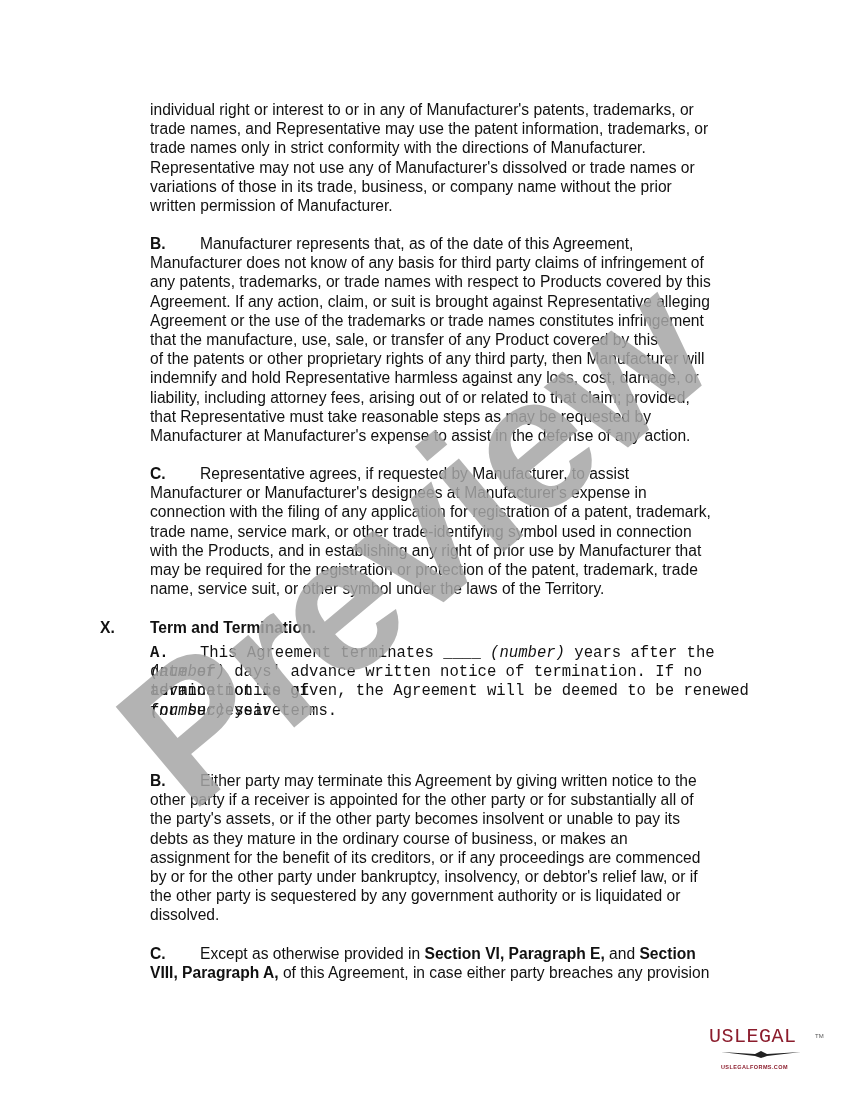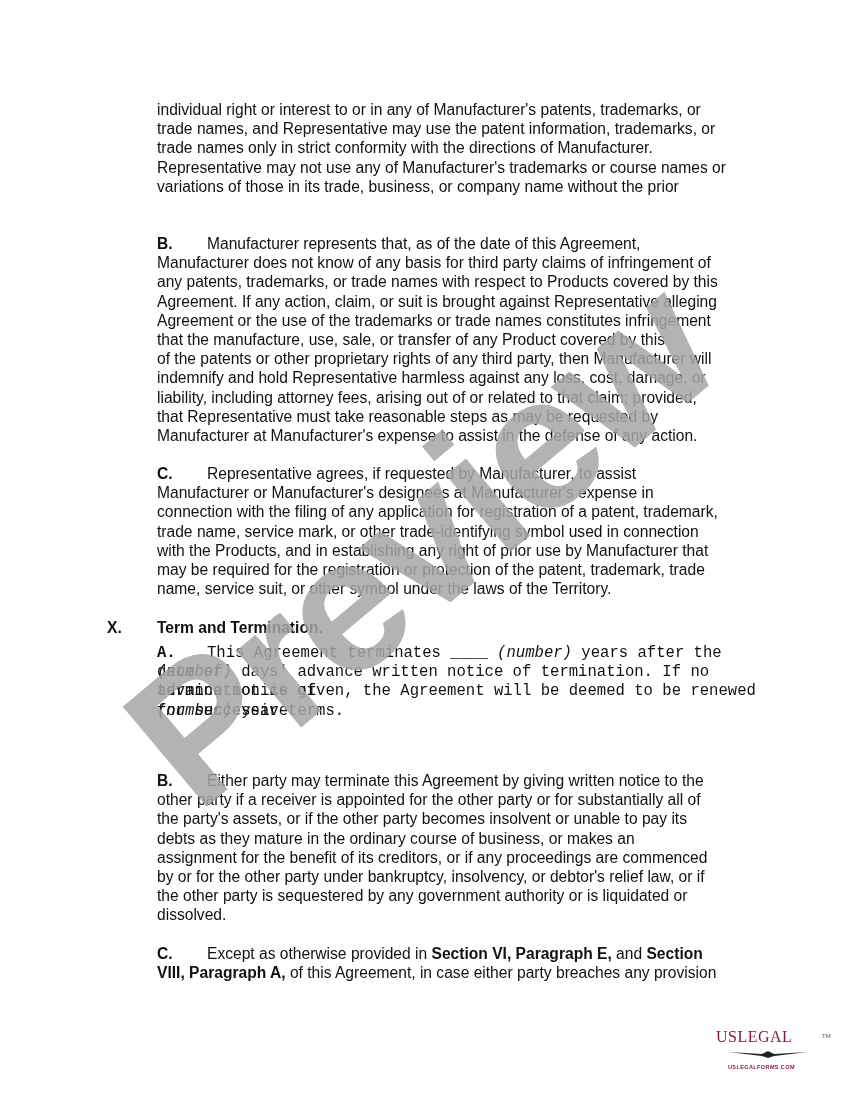--- a/index.html
+++ b/index.html
@@ -1,51 +1,52 @@
 <!DOCTYPE html>
 <html><head>
   <meta charset="utf-8">
   <style>
     html, body { margin: 0; padding: 0; background: #ffffff; }
     body { width: 850px; height: 1100px; position: relative; overflow: hidden; }
     .page {
       position: absolute; left: 0; top: 0; width: 708px; height: 1100px; background: #fff;
-      font-family: "Liberation Sans", sans-serif; color: #111; font-size: 15.6px; line-height: 19.2px; margin-left: 7px;
+      font-family: "Liberation Sans", sans-serif; color: #111; font-size: 15.6px; line-height: 19.2px;
     }
     .text-block { position: absolute; left: 150px; width: 610px; }
     .line { display: block; height: 19.2px; }
     .lbl { font-weight: bold; display: inline-block; width: 50px; }
     .b { font-weight: bold; }
     .i { font-style: italic; }
     .heading { position: absolute; left: 100px; top: 618px; font-weight: bold; }
     .heading .num { display: inline-block; width: 50px; }
     .watermark {
       position: absolute; left: 95px; top: 255px; width: 700px; height: 600px;
       pointer-events: none; z-index: 5;
     }
     .logo { position: absolute; left: 705px; top: 1024px; width: 120px; height: 45px; }
     .logo-text {
-      font-family: Liberation Serif, serif; font-size: 16px; color: #8b1c2c; letter-spacing: 0.5px;
+      font-family: Liberation Mono, monospace; font-size: 20px; color: #8b1c2c; letter-spacing: 0.5px;
       position: absolute; left: 4px; top: 0; line-height: 26px;
     }
     .logo-tm { position: absolute; left: 110px; top: 3px; font-size: 6px; color: #555; font-family: "Liberation Sans", sans-serif; }
     .logo-url { position: absolute; left: 16px; top: 34px; font-size: 5.5px; color: #8b1c2c; letter-spacing: 0.4px; font-family: "Liberation Sans", sans-serif; font-weight: bold; }
     .logo-wing { position: absolute; left: 16px; top: 26px; }
   </style>
 </head>
 <body>
 
 <div class="page">
 
   <div class="text-block" style="top:100px;">
     <span class="line">individual right or interest to or in any of Manufacturer's patents, trademarks, or</span>
     <span class="line">trade names, and Representative may use the patent information, trademarks, or</span>
     <span class="line">trade names only in strict conformity with the directions of Manufacturer.</span>
-    <span class="line">Representative may not use any of Manufacturer's trademarks or course names or</span>
+    <span class="line">Representative may not use any of Manufacturer's dissolved or trade names or</span>
     <span class="line">variations of those in its trade, business, or company name without the prior</span>
+    <span class="line">written permission of Manufacturer.</span>
   </div>
 
   <div class="text-block" style="top:234px;">
     <span class="line"><span class="lbl">B.</span><span>Manufacturer represents that, as of the date of this Agreement,</span></span>
     <span class="line">Manufacturer does not know of any basis for third party claims of infringement of</span>
     <span class="line">any patents, trademarks, or trade names with respect to Products covered by this</span>
     <span class="line">Agreement. If any action, claim, or suit is brought against Representative alleging</span>
     <span class="line">Agreement or the use of the trademarks or trade names constitutes infringement</span>
     <span class="line">that the manufacture, use, sale, or transfer of any Product covered by this</span>
     <span class="line">of the patents or other proprietary rights of any third party, then Manufacturer will</span>

